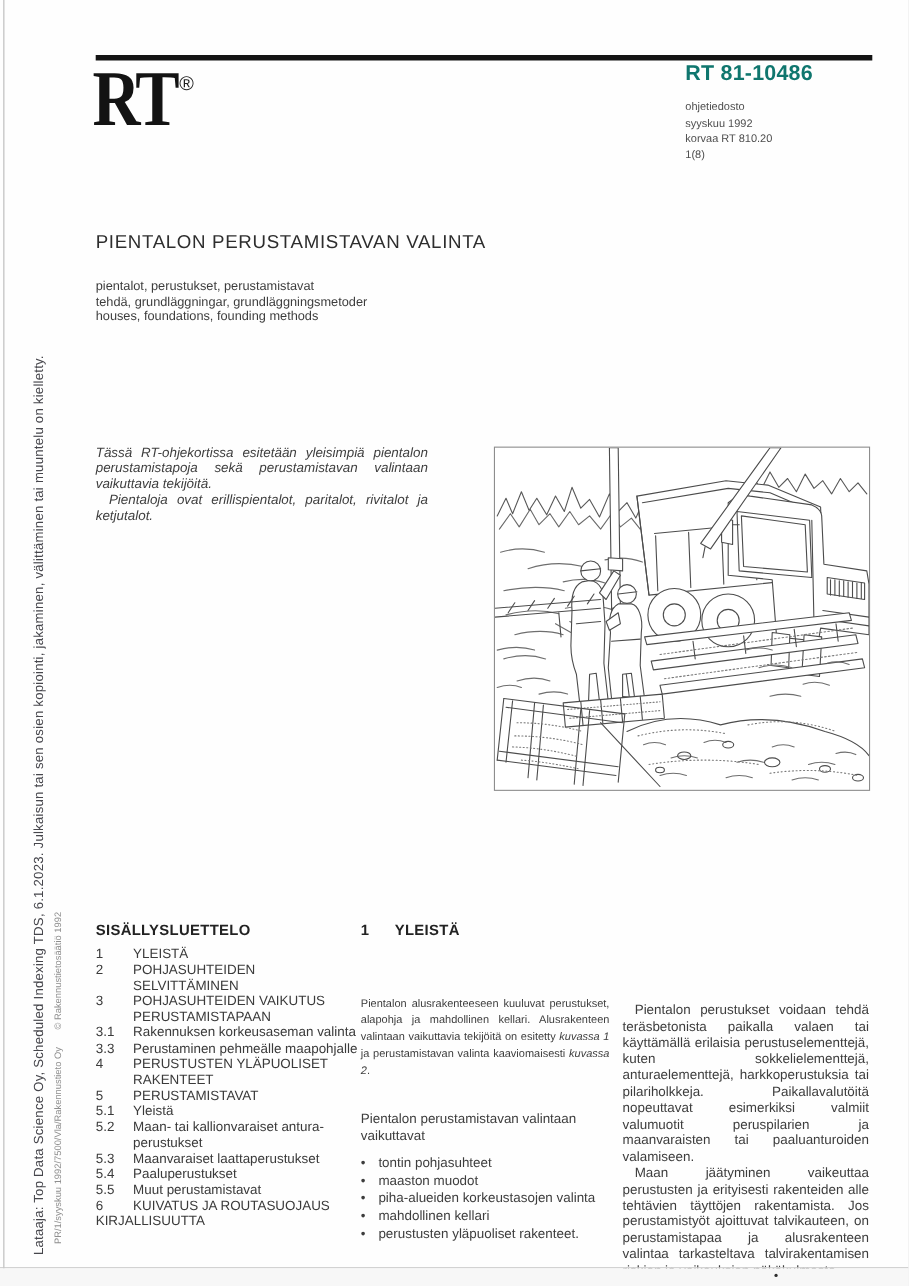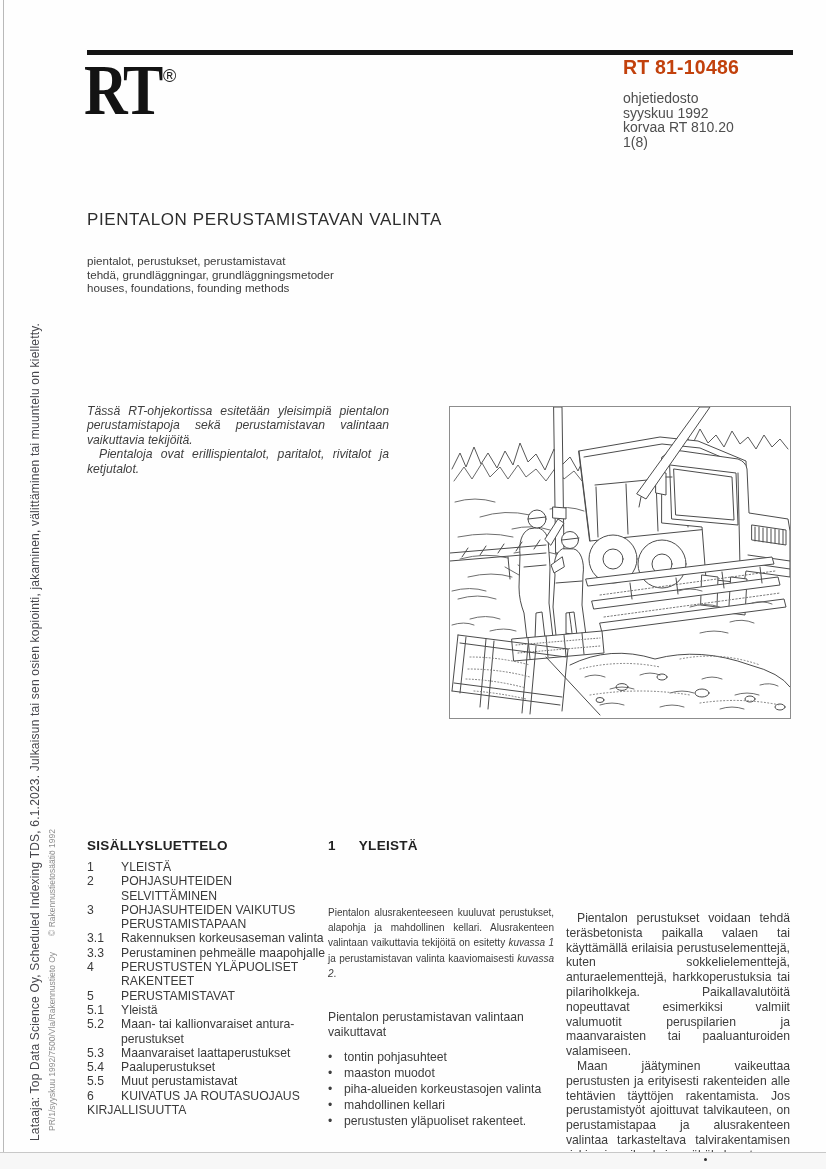--- a/index.html
+++ b/index.html
@@ -14,22 +14,22 @@
   .edge-line{left:3px;top:0;width:1px;height:1169px;background:#b9b9b9;}
   .top-bar{left:87px;top:50px;width:706px;height:5px;background:#141414;}
   .bottom-line{left:0;top:1152px;width:826px;height:1px;background:#c8c8c8;}
   .bottom-area{left:0;top:1153px;width:826px;height:16px;background:#f7f7f7;}
   .speck{left:704px;top:1158px;width:3px;height:3px;border-radius:50%;background:#2e2e2e;}
   
   .logo{left:84px;top:54px;font-family:"Liberation Serif","DejaVu Serif",serif;
         font-weight:bold;font-size:72px;line-height:72px;color:#131313;
         letter-spacing:-3px;transform:scaleX(0.84);transform-origin:left top;white-space:nowrap;}
   .logo-reg{left:163px;top:66px;font-size:18px;color:#1e1e1e;}
-  .doc-number{left:623px;top:56px;font-size:19.5px;font-weight:bold;letter-spacing:0.2px;color:#c2410c;}
-  .info-block{left:623px;top:91px;font-size:14px;line-height:14.6px;color:#4e4e4e;}
+  .doc-number{left:623px;top:56px;font-size:19.5px;font-weight:bold;letter-spacing:0.2px;color:#0f766e;}
+  .info-block{left:623px;top:91px;font-size:10px;line-height:14.6px;color:#4e4e4e;}
   
   .title{left:87px;top:210px;font-size:17px;letter-spacing:0.6px;color:#2d2d2d;text-align:center;}
   .keywords{left:87px;top:254px;font-size:11.6px;line-height:13.6px;color:#3c3c3c;}
   
   .intro{left:87px;top:404px;width:302px;font-style:italic;font-size:12.2px;line-height:14.4px;color:#3e3e3e;}
   .intro p{margin:0;text-align:justify;}
   .intro p + p{text-indent:12px;}
   
   .illustration{left:449px;top:406px;width:340px;height:311px;border:1px solid #8d8d8d;background:#fff;}
   .illustration svg{display:block;}

